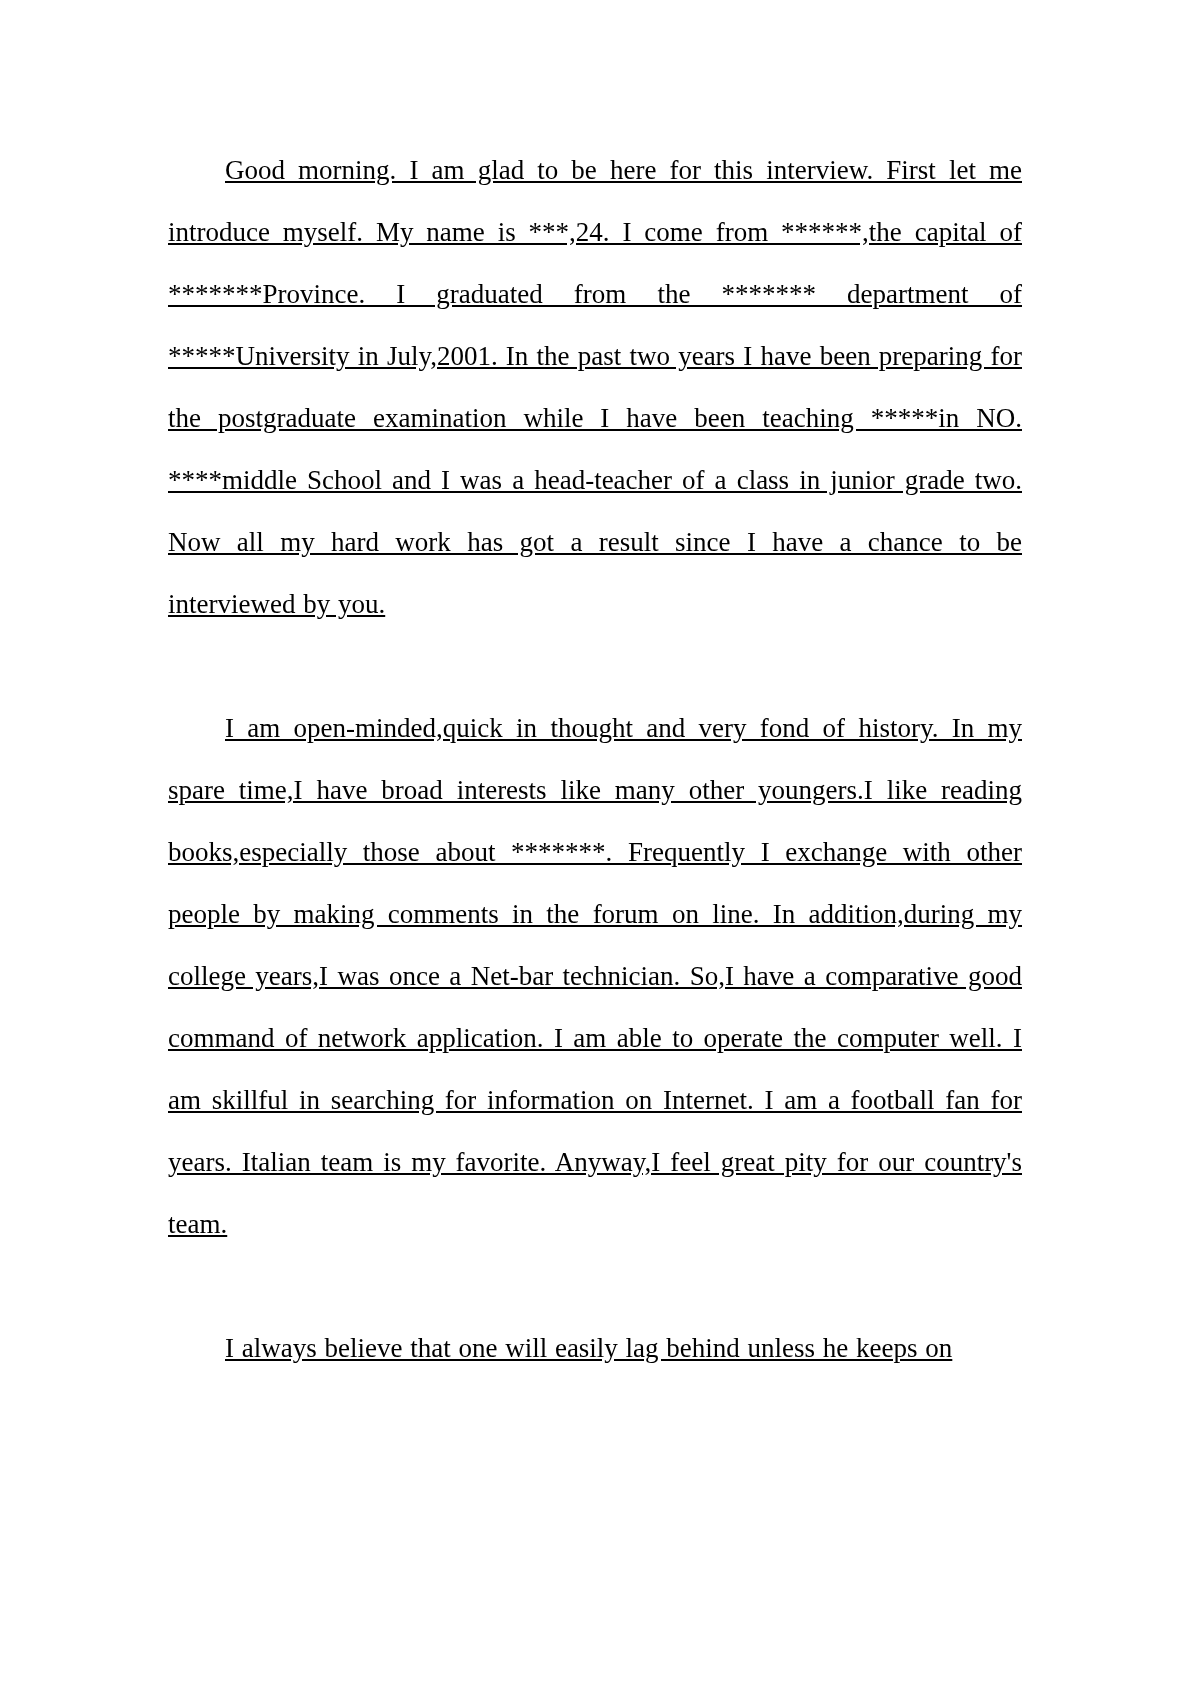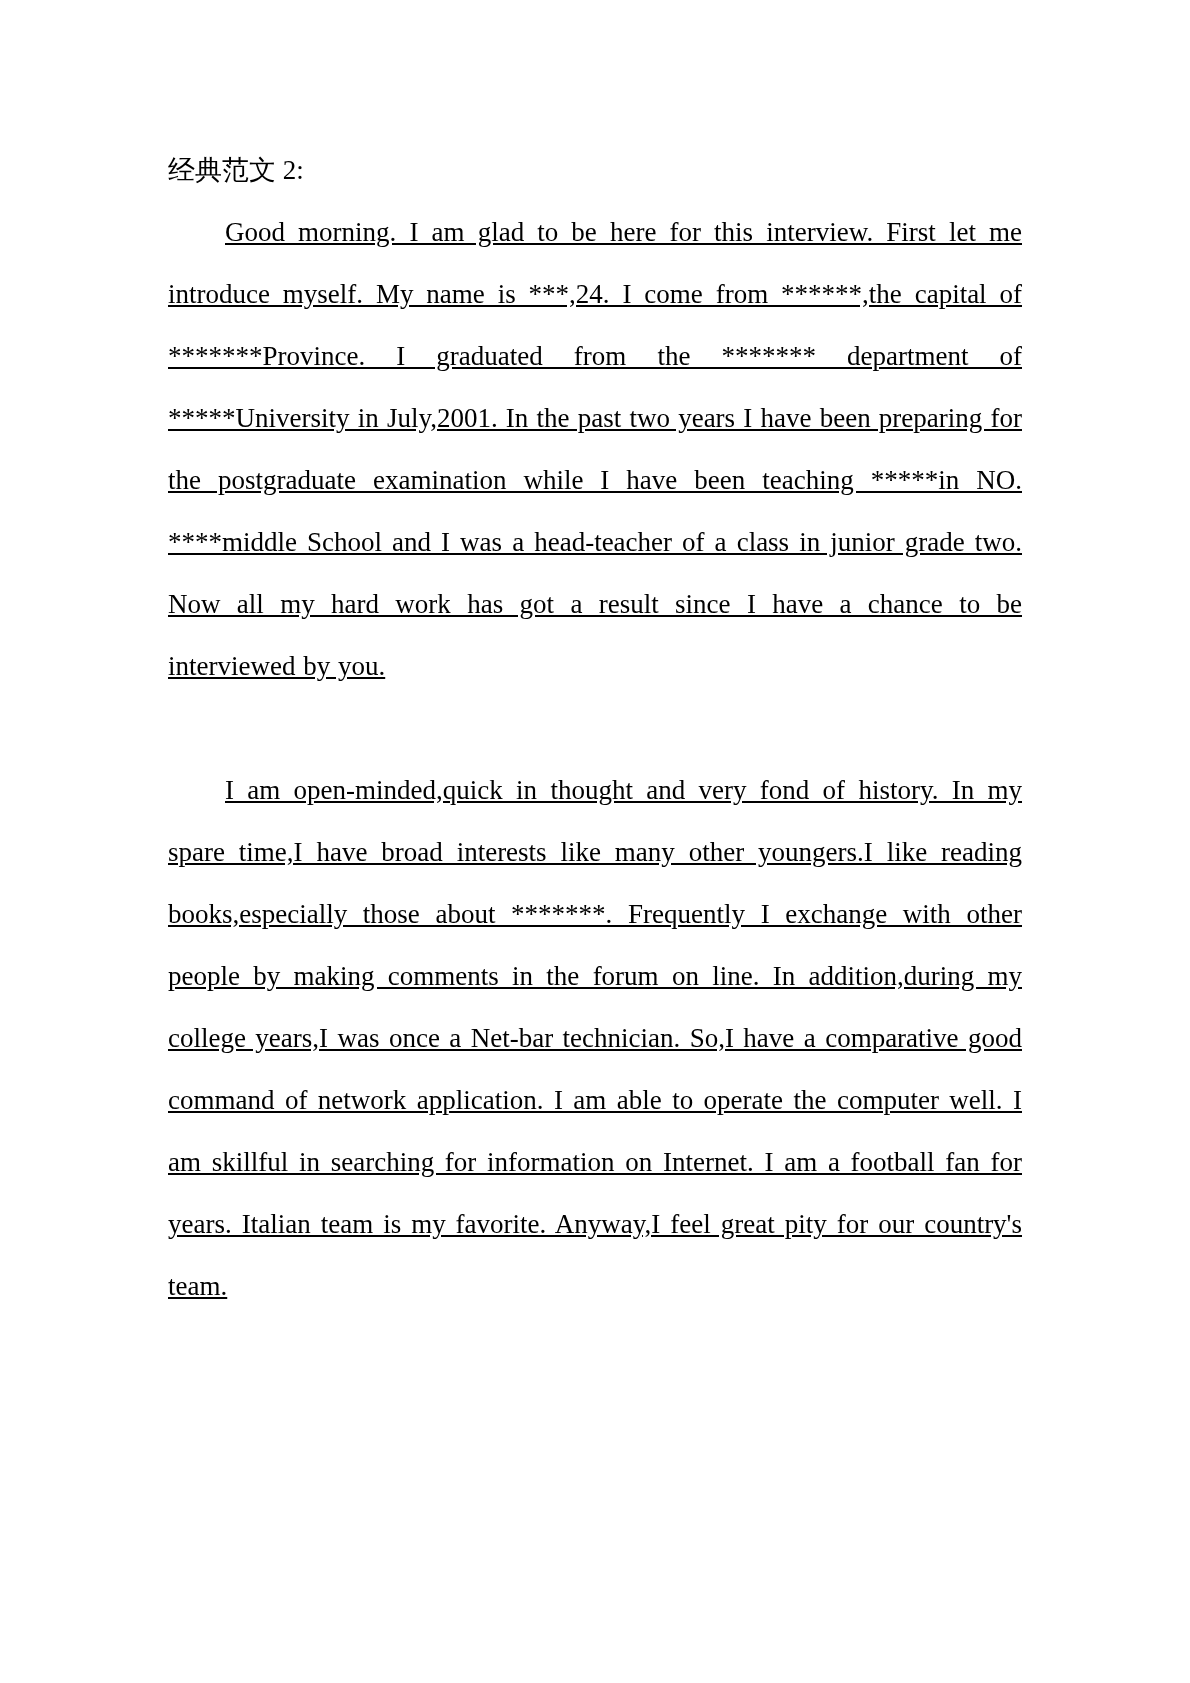--- a/index.html
+++ b/index.html
@@ -45,16 +45,16 @@
     text-decoration: underline;
   }
   .para-gap {
     margin-top: 62px; 
   }
 </style>
 </head>
 <body>
 
 <div class="page">
-  <div class="heading">经典范文 2:</div>
   <p class="para">Good morning. I am glad to be here for this interview. First let me introduce myself. My name is ***,24. I come from ******,the capital of *******Province. I graduated from the ******* department of *****University in July,2001. In the past two years I have been preparing for the postgraduate examination while I have been teaching *****in NO. ****middle School and I was a head-teacher of a class in junior grade two. Now all my hard work has got a result since I have a chance to be interviewed by you.</p>
   <p class="para para-gap">I am open-minded,quick in thought and very fond of history. In my spare time,I have broad interests like many other youngers.I like reading books,especially those about *******. Frequently I exchange with other people by making comments in the forum on line. In addition,during my college years,I was once a Net-bar technician. So,I have a comparative good command of network application. I am able to operate the computer well. I am skillful in searching for information on Internet. I am a football fan for years. Italian team is my favorite. Anyway,I feel great pity for our country's team.</p>
+  <p class="para para-gap">I always believe that one will easily lag behind unless he keeps on</p>
 </div>
 
 </body></html>

